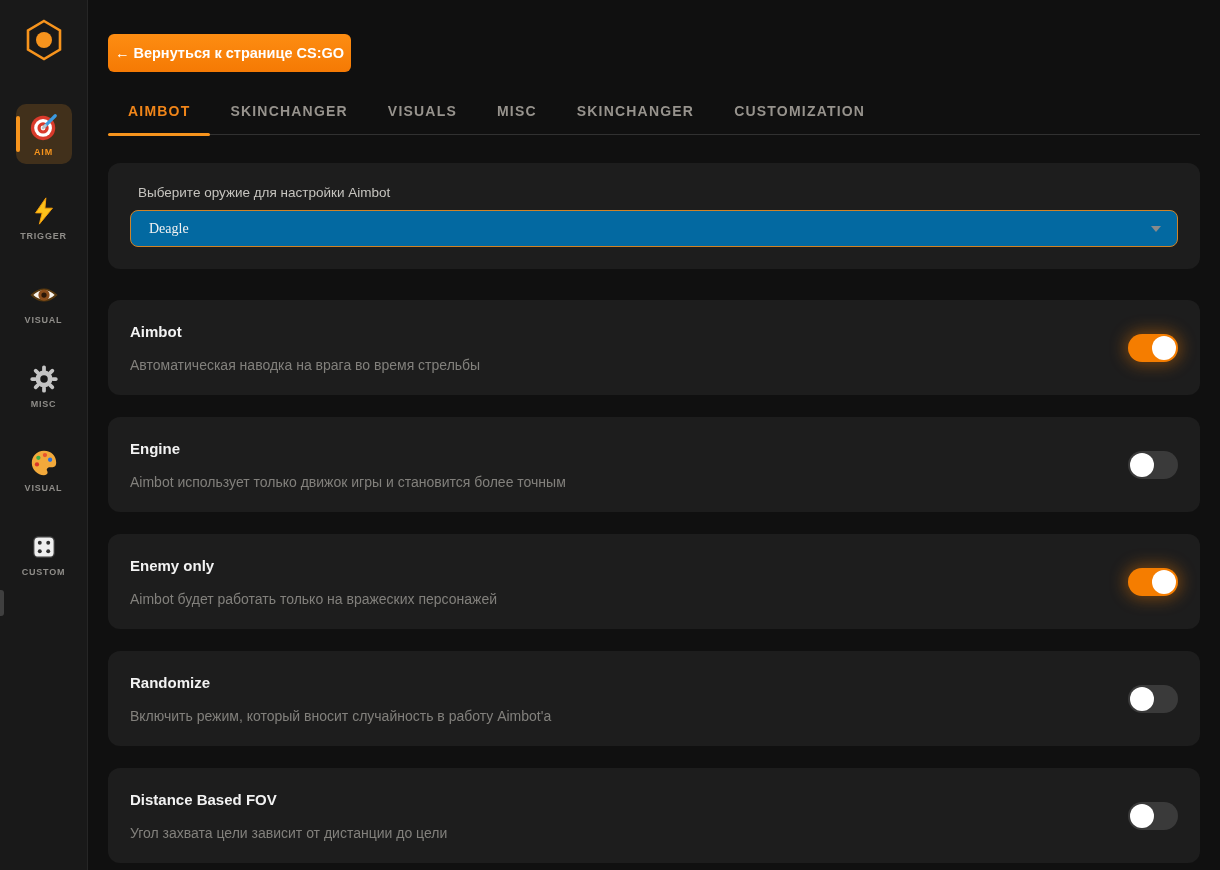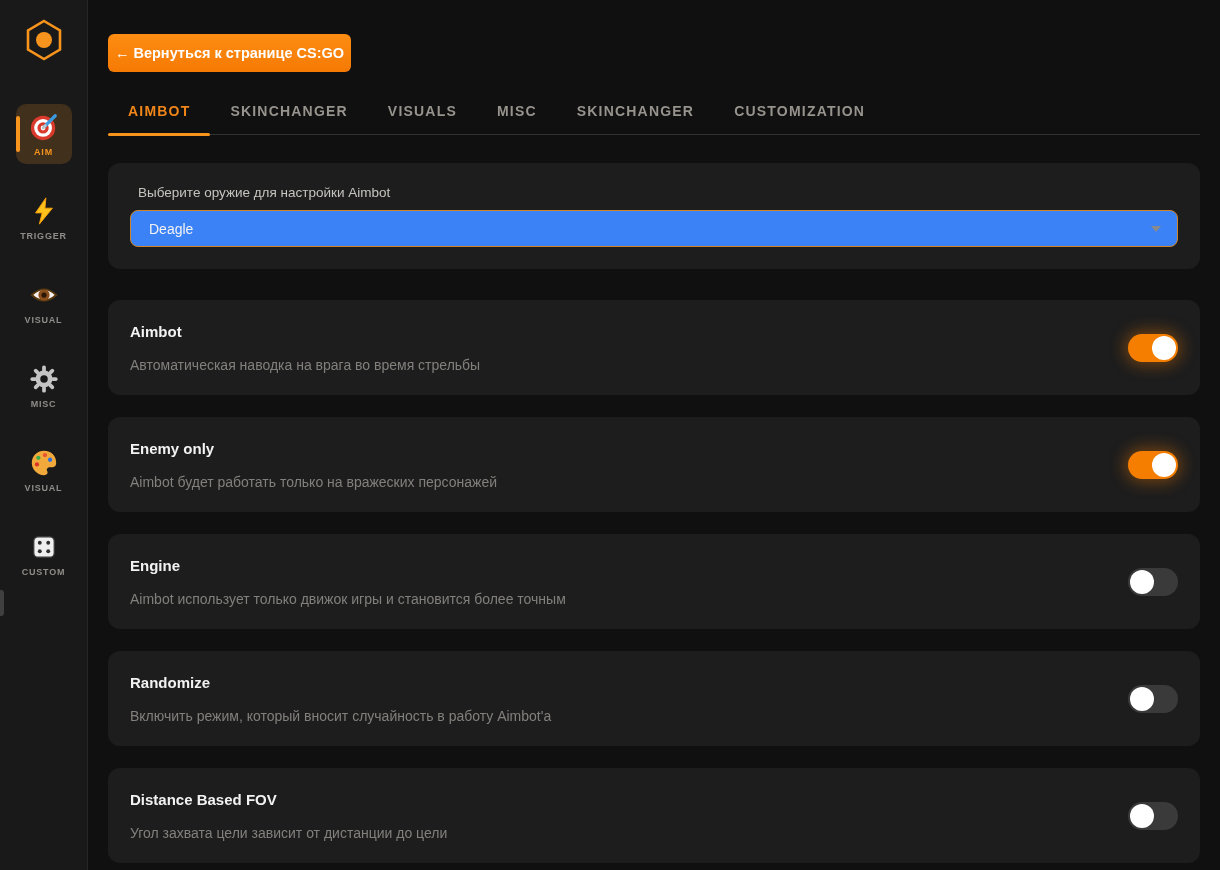--- a/index.html
+++ b/index.html
@@ -56,23 +56,23 @@
   }
   .tab.active{color:#f08519;}
   .tab.active::after{
     content:'';position:absolute;left:0;right:0;bottom:-2px;height:3px;
     background:var(--accent);border-radius:2px;
   }
   .card{background:var(--bg-card);border-radius:12px;}
   .select-card{margin-top:28px;padding:22px;}
   .select-label{color:#c6c4bf;font-size:13.5px;margin-left:8px;}
   .select-box{
-    margin-top:10px;height:37px;background:#3b82f6;border:1px solid #d08327;border-radius:8px;
+    margin-top:10px;height:37px;background:#0369a1;border:1px solid #d08327;border-radius:8px;
     display:flex;align-items:center;justify-content:space-between;
-    padding:0 16px 0 18px;color:#f2f2f2;font-size:14px;cursor:pointer;
+    padding:0 16px 0 18px;color:#f2f2f2;font-size:14px;cursor:pointer;font-family:Liberation Serif, serif;
   }
   .select-arrow{width:0;height:0;border-left:5px solid transparent;border-right:5px solid transparent;border-top:6px solid #8a8a8a;}
   .setting-card{
     height:95px;margin-top:22px;
     display:flex;align-items:center;justify-content:space-between;
     padding:0 22px;
   }
   .setting-card.first{margin-top:31px;}
   .setting-title{color:#f2f2f2;font-size:15px;font-weight:bold;}
   .setting-desc{color:#82807c;font-size:14px;margin-top:17px;}
@@ -185,40 +185,40 @@
       <div class="setting-title">Aimbot</div>
       <div class="setting-desc">Автоматическая наводка на врага во время стрельбы</div>
     </div>
     <div class="toggle on">
         <div class="knob"></div>
       </div>
   </div>
 
   <div class="card setting-card">
     <div>
+      <div class="setting-title">Engine</div>
+      <div class="setting-desc">Aimbot использует только движок игры и становится более точным</div>
+    </div>
+    <div class="toggle">
+        <div class="knob"></div>
+      </div>
+  </div>
+
+  <div class="card setting-card">
+    <div>
       <div class="setting-title">Enemy only</div>
       <div class="setting-desc">Aimbot будет работать только на вражеских персонажей</div>
     </div>
     <div class="toggle on">
         <div class="knob"></div>
       </div>
   </div>
 
   <div class="card setting-card">
     <div>
-      <div class="setting-title">Engine</div>
-      <div class="setting-desc">Aimbot использует только движок игры и становится более точным</div>
-    </div>
-    <div class="toggle">
-        <div class="knob"></div>
-      </div>
-  </div>
-
-  <div class="card setting-card">
-    <div>
       <div class="setting-title">Randomize</div>
       <div class="setting-desc">Включить режим, который вносит случайность в работу Aimbot'а</div>
     </div>
     <div class="toggle">
         <div class="knob"></div>
       </div>
   </div>
 
   <div class="card setting-card">
     <div>

